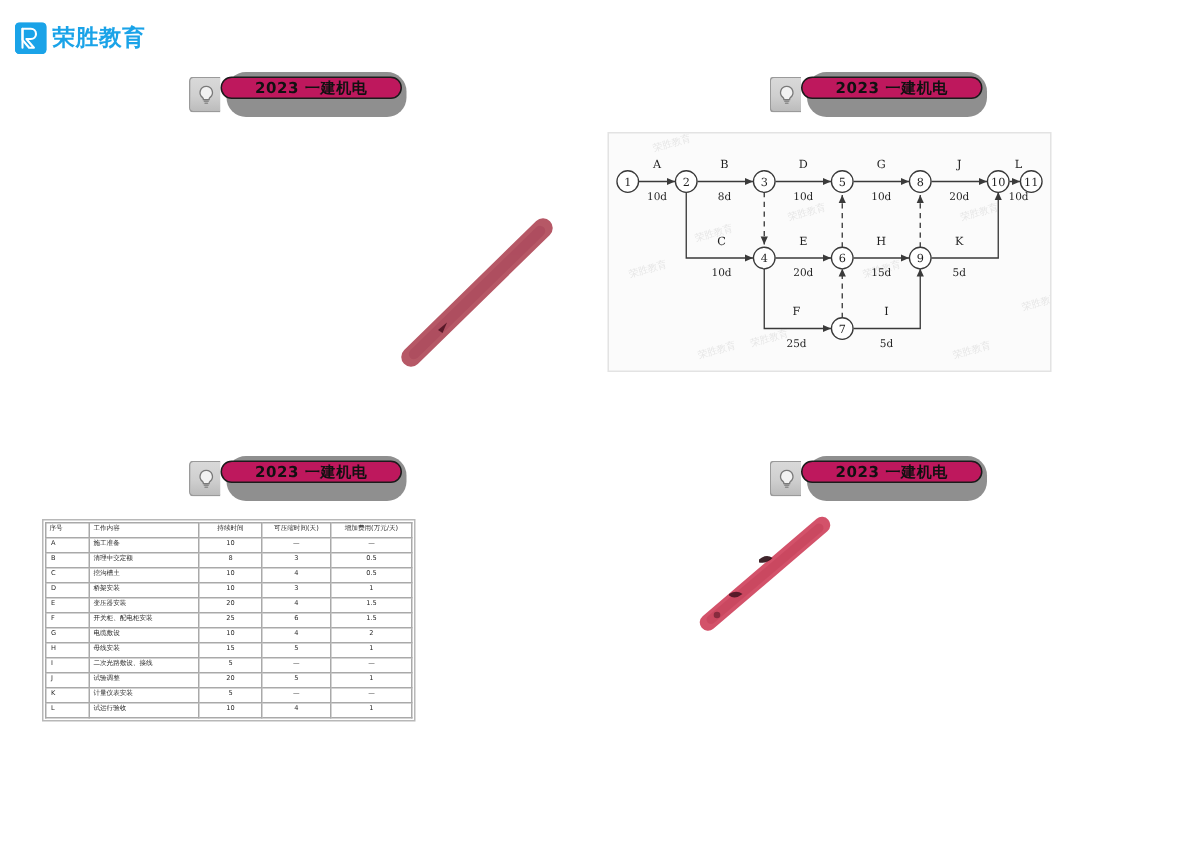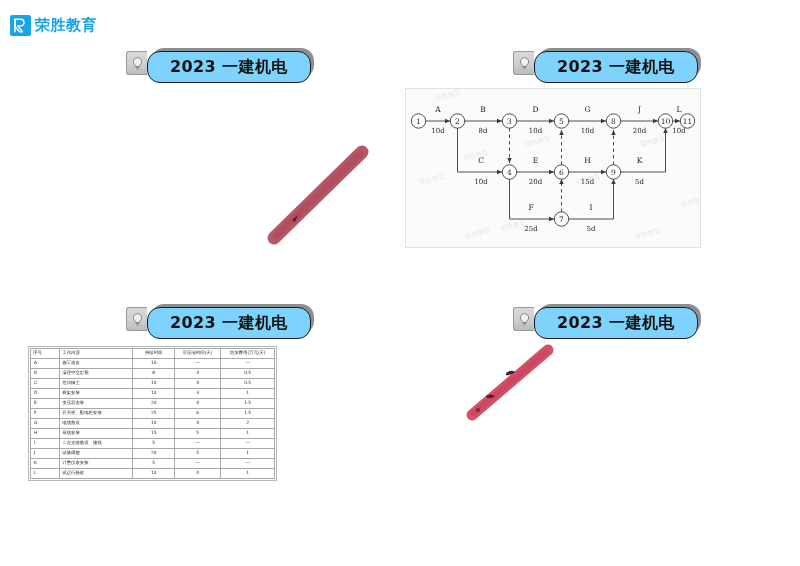--- a/index.html
+++ b/index.html
@@ -82,31 +82,31 @@
     right: -3px;
     top: -3px;
     bottom: -3px;
     background: #8f8f8f;
     border-radius: 13px;
     z-index: 0;
   }
   .pill {
     position: relative;
     z-index: 1;
-    height: 32px;
+    height: 15px;
     box-sizing: border-box;
-    background: #7dd3fc;
+    background: #be185d;
     border: 1.6px solid #1b1b1b;
     border-radius: 13px;
     display: flex;
     align-items: center;
     justify-content: center;
     padding: 0 22px;
     font-family: "DejaVu Sans", sans-serif;
-    font-size: 16px;
+    font-size: 10px;
     font-weight: bold;
     color: #111;
     white-space: nowrap;
     letter-spacing: 0.4px;
   }
 
   
   .diagram-panel {
     position: absolute;
     left: 405px;

